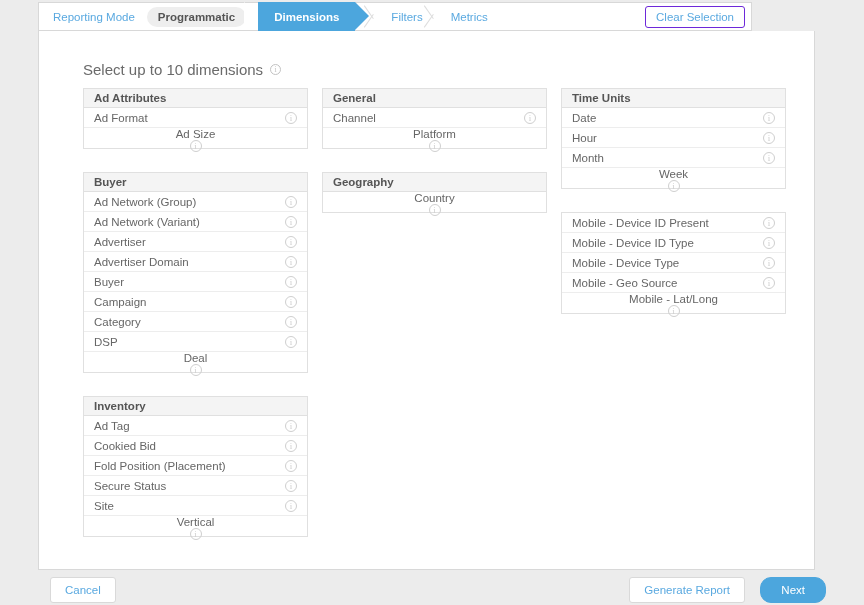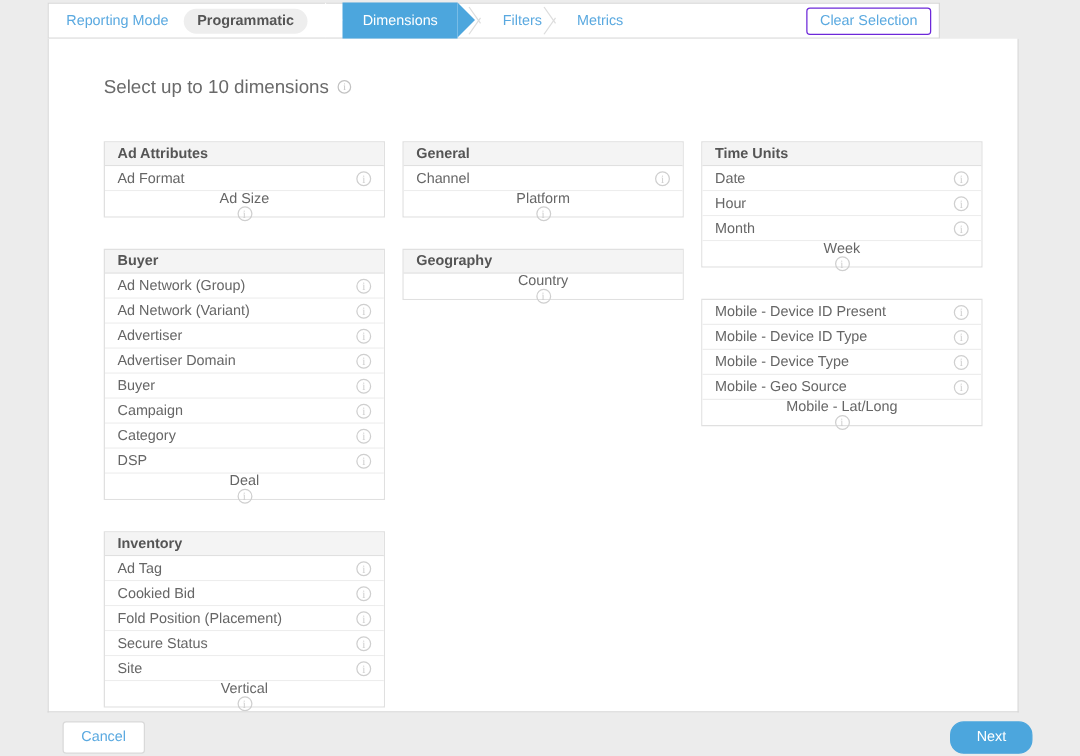--- a/index.html
+++ b/index.html
@@ -86,22 +86,22 @@
     border-radius: 11px;
     padding: 4px 11px;
     margin-left: 2px;
     white-space: nowrap;
   }
 
   
   .step.active {
     background: #4ca6dd;
     color: #ffffff;
-    font-weight: normal;
-    margin-left: 24px;
+    font-weight: bold;
+    margin-left: 8px;
     padding: 0 16px 0 16px;
     height: 29px;
   }
   .step.active::after {
     content: "";
     position: absolute;
     right: -14px;
     top: 0;
     width: 0;
     height: 0;
@@ -192,21 +192,20 @@
     display: flex;
     gap: 14px;
   }
 
   .column { width: 225px; }
 
   .card {
     border: 1px solid #e0e0e0;
     background: #ffffff;
     margin-bottom: 23px;
-    margin-top: 25px;
   }
 
   .card-header {
     background: #f4f4f4;
     border-bottom: 1px solid #e0e0e0;
     padding: 6px 10px;
     font-size: 11.5px;
     font-weight: bold;
     color: #555;
     height: 19px;
@@ -439,16 +438,17 @@
               <i class="info-icon row-info">i</i>
             </div>
           </div>
         </div>
       </div>
 
   </div>
 
   <div class="footer">
     <button class="btn btn-cancel">Cancel</button>
+    <button class="btn btn-generate">Generate Report</button>
     <button class="btn btn-next">Next</button>
   </div>
 
 </div>
 
 </body></html>

